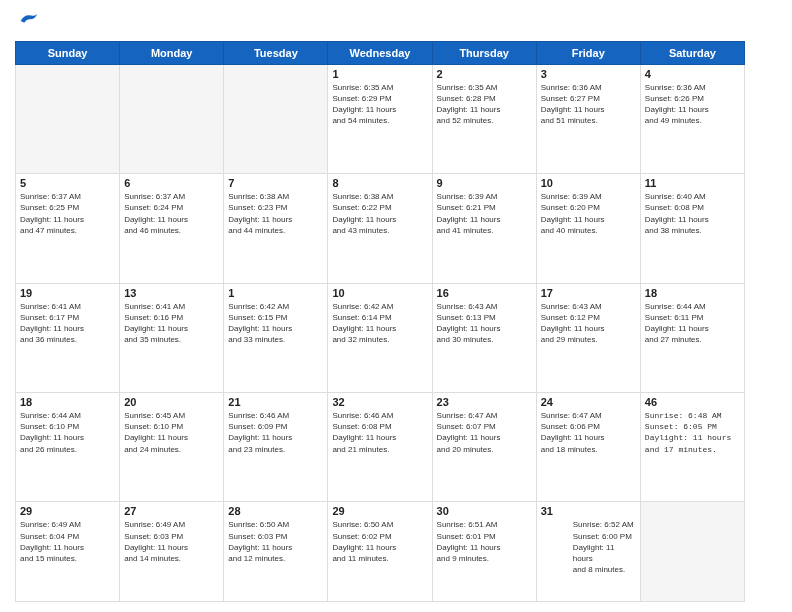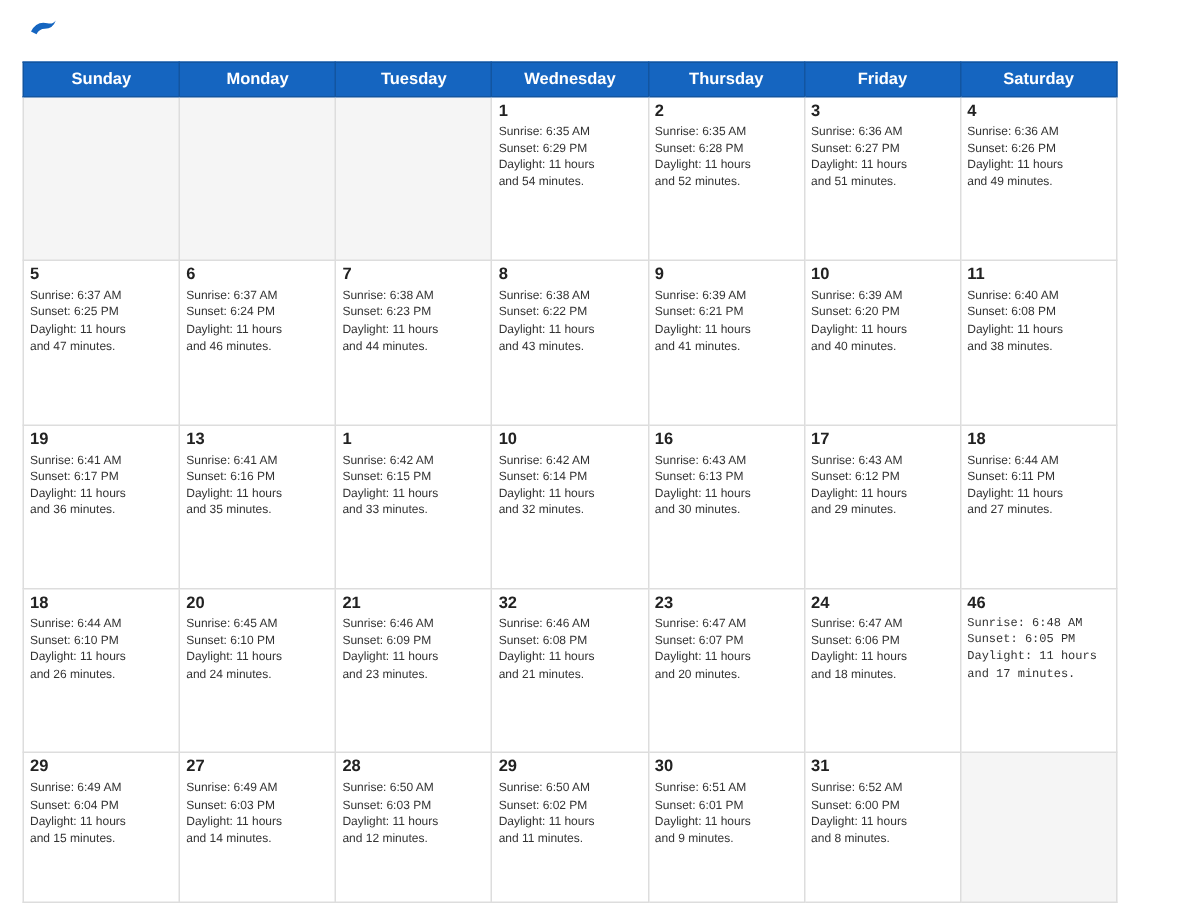--- a/index.html
+++ b/index.html
@@ -351,21 +351,21 @@
           </td>
           <td>
             <div class="day-num">30</div>
             <div class="day-info" style="white-space: pre-line;">Sunrise: 6:51 AM
 Sunset: 6:01 PM
 Daylight: 11 hours
 and 9 minutes.</div>
           </td>
           <td>
             <div class="day-num">31</div>
-            <div class="day-info" style="white-space: pre-line;">Sunrise: 6:52 AM
+            <div class="day-info" style="white-space: pre-line; margin-left: 32px;">Sunrise: 6:52 AM
 Sunset: 6:00 PM
 Daylight: 11 hours
 and 8 minutes.</div>
           </td>
           <td class="empty"></td>
         </tr>
       </tbody>
   </table>
 </div>
 

